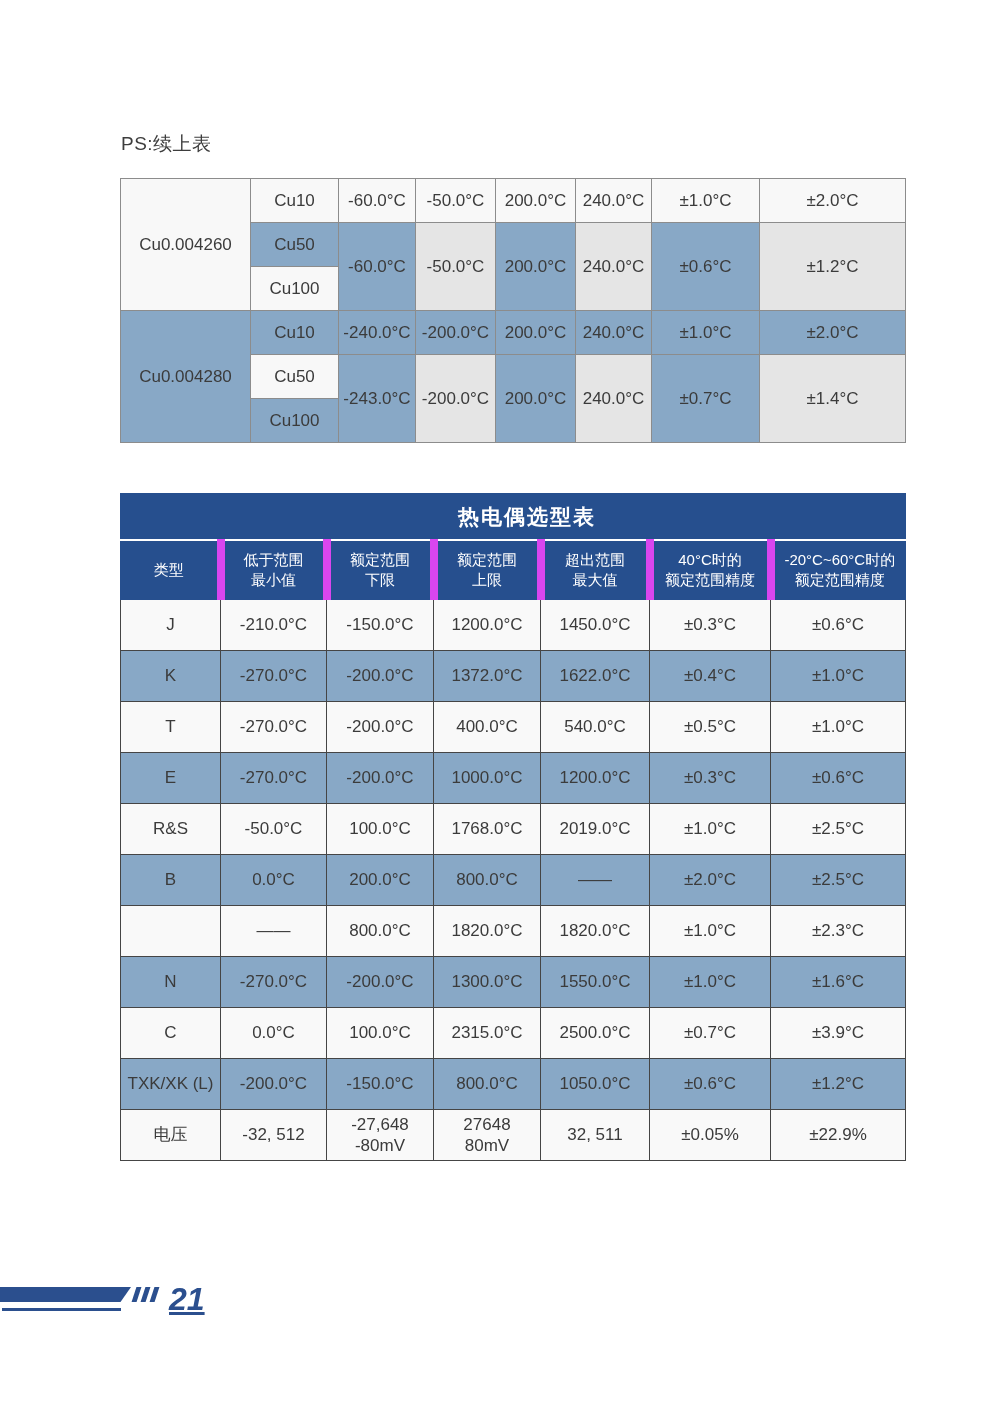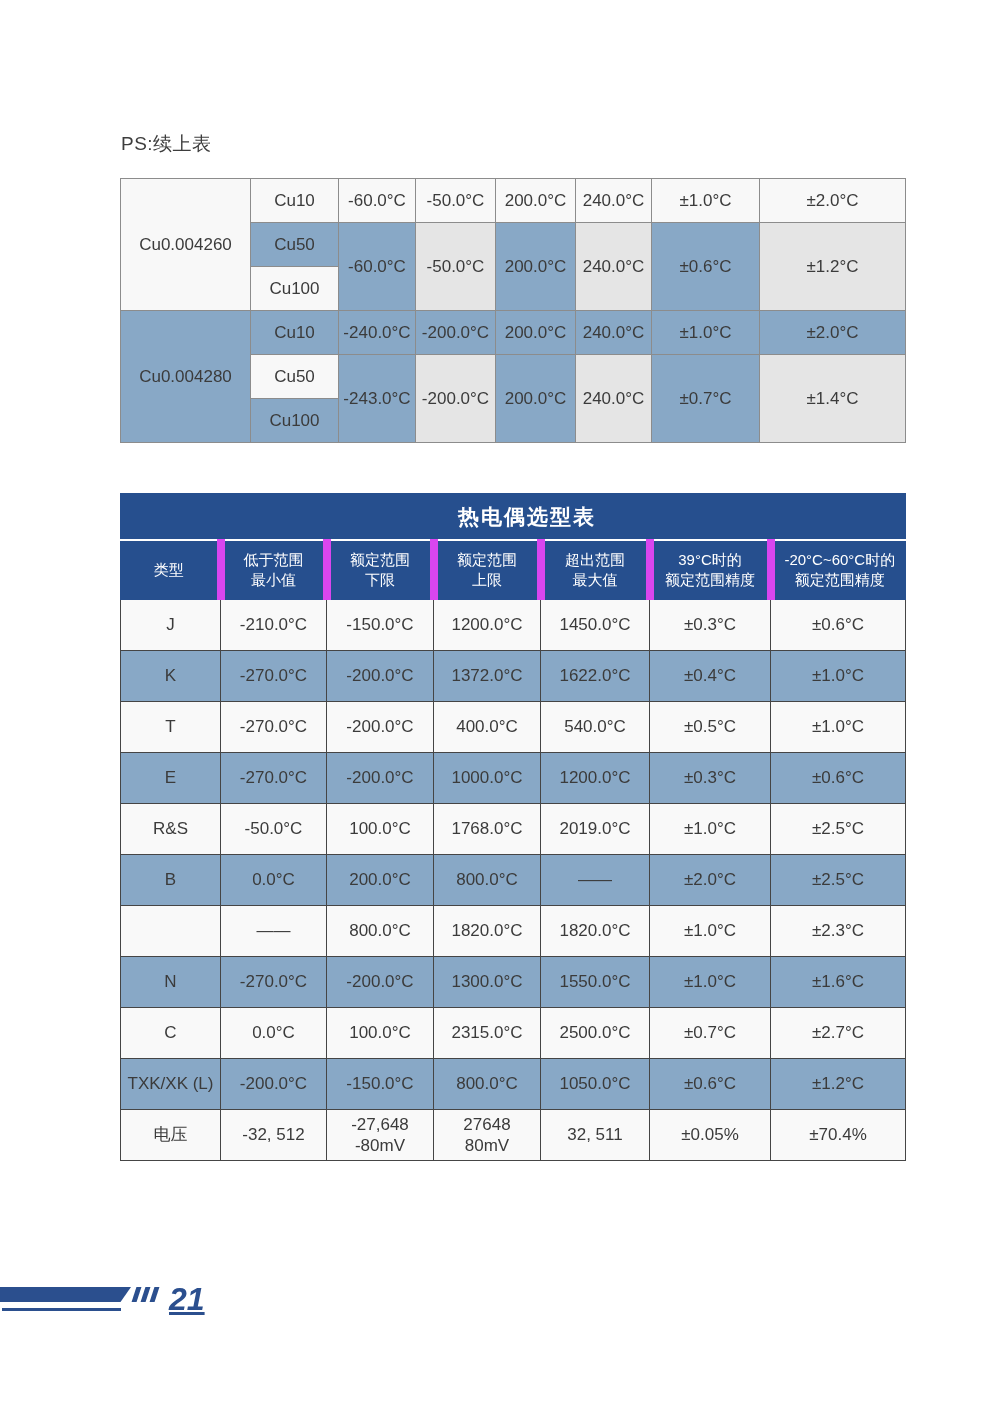--- a/index.html
+++ b/index.html
@@ -135,21 +135,21 @@
       <tr class="head-row">
         <th>类型</th>
         <th>低于范围
 最小值</th>
         <th>额定范围
 下限</th>
         <th>额定范围
 上限</th>
         <th>超出范围
 最大值</th>
-        <th>39°C时的
+        <th>40°C时的
 额定范围精度</th>
         <th>-20°C~60°C时的
 额定范围精度</th>
       </tr>
     </thead>
     <tbody>
       <tr class="rw">
         <td>J</td>
         <td>-210.0°C</td>
         <td>-150.0°C</td>
@@ -221,41 +221,41 @@
         <td>±1.0°C</td>
         <td>±1.6°C</td>
       </tr>
       <tr class="rw">
         <td>C</td>
         <td>0.0°C</td>
         <td>100.0°C</td>
         <td>2315.0°C</td>
         <td>2500.0°C</td>
         <td>±0.7°C</td>
-        <td>±2.7°C</td>
+        <td>±3.9°C</td>
       </tr>
       <tr class="rb">
         <td>TXK/XK (L)</td>
         <td>-200.0°C</td>
         <td>-150.0°C</td>
         <td>800.0°C</td>
         <td>1050.0°C</td>
         <td>±0.6°C</td>
         <td>±1.2°C</td>
       </tr>
       <tr class="rw">
         <td>电压</td>
         <td>-32, 512</td>
         <td>-27,648
 -80mV</td>
         <td>27648
 80mV</td>
         <td>32, 511</td>
         <td>±0.05%</td>
-        <td>±70.4%</td>
+        <td>±22.9%</td>
       </tr>
     </tbody>
   </table>
 
   <div class="footer-bar"></div>
   <div class="footer-underline"></div>
   <div class="footer-slashes">
     <span class="slash"></span>
     <span class="slash"></span>
     <span class="slash"></span>

